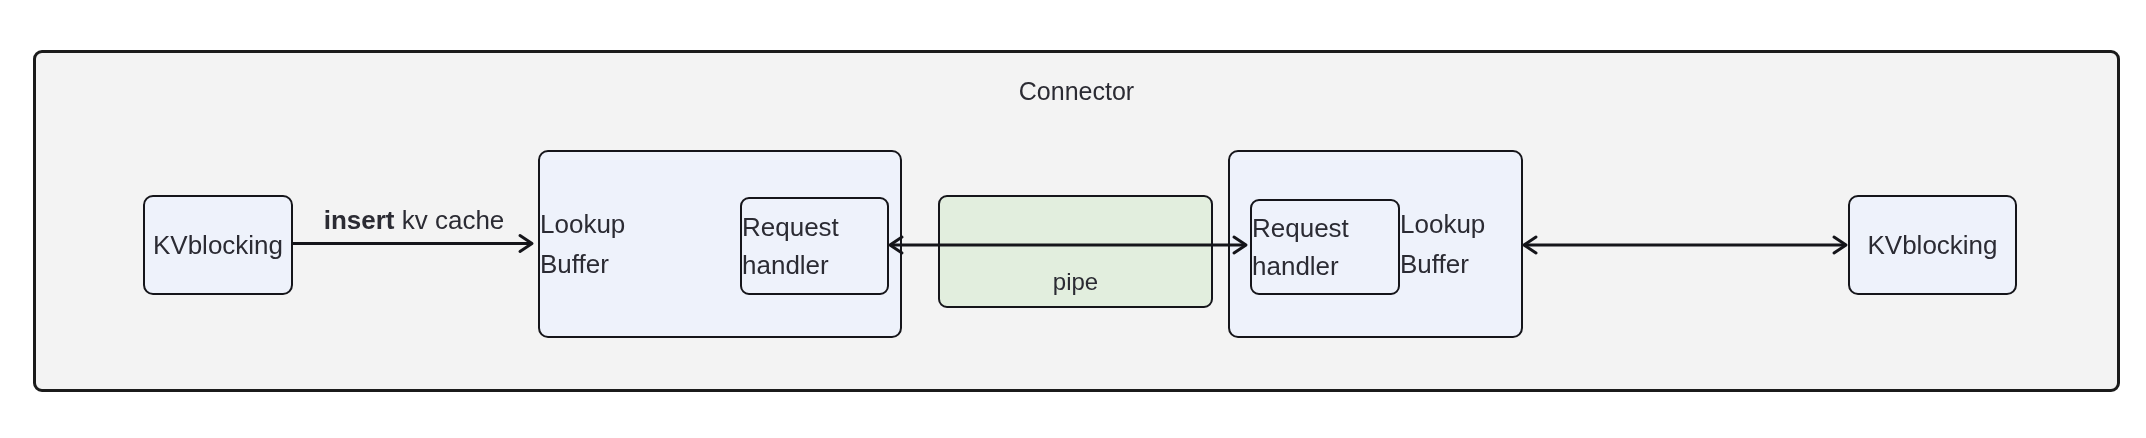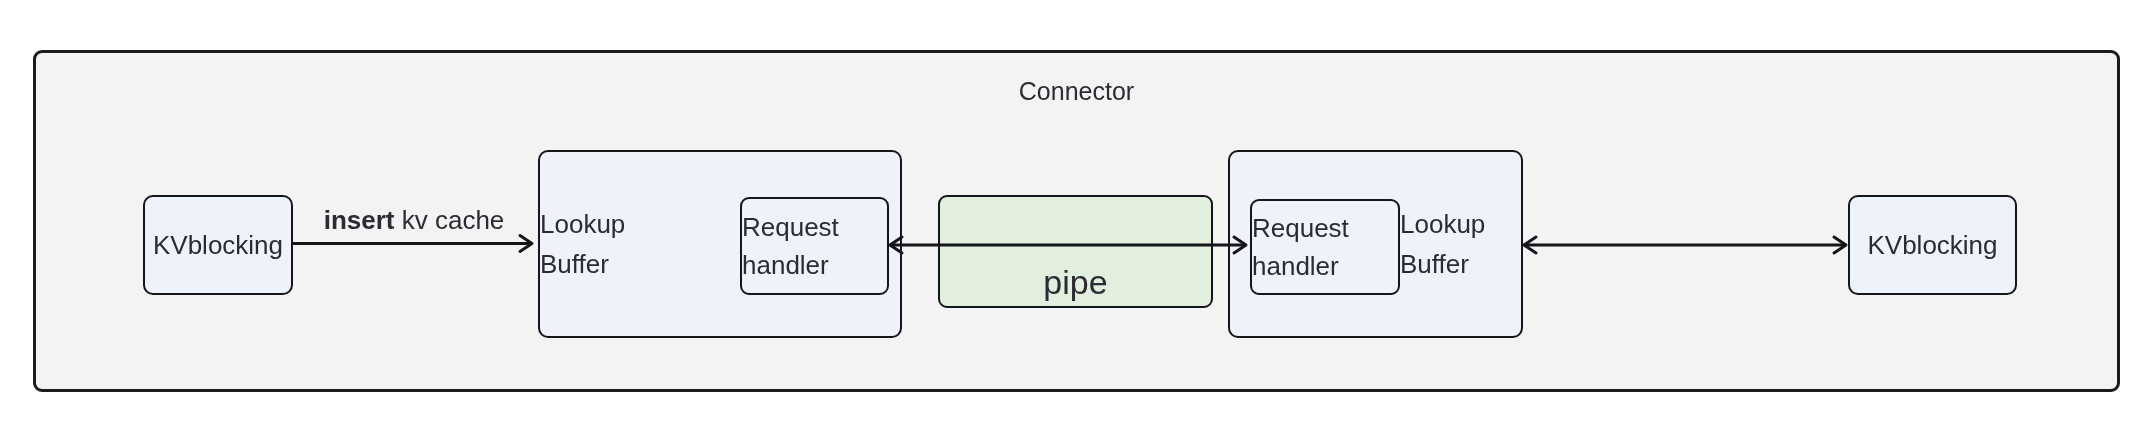--- a/index.html
+++ b/index.html
@@ -84,21 +84,21 @@
   .lookup-right .request-handler { left: 20px;  top: 47px; width: 150px; height: 96px; }
 
   .pipe {
     left: 938px; top: 195px; width: 275px; height: 113px;
     background: var(--pipe-fill, #e2eede);
     border: 2.5px solid var(--node-border, #15151a);
     border-radius: 9px;
     display: flex;
     align-items: flex-end;
     justify-content: center;
-    font-size: 34px;
+    font-size: 24px;
     z-index: 1;
   }
   .pipe .pipe-text { margin-bottom: 9px; line-height: 30px; }
 
   .arrow { z-index: 2; }
   .arrow path, .arrow line {
     stroke: var(--arrow, #15151a);
     stroke-width: 3;
     fill: none;
     stroke-linecap: round;

